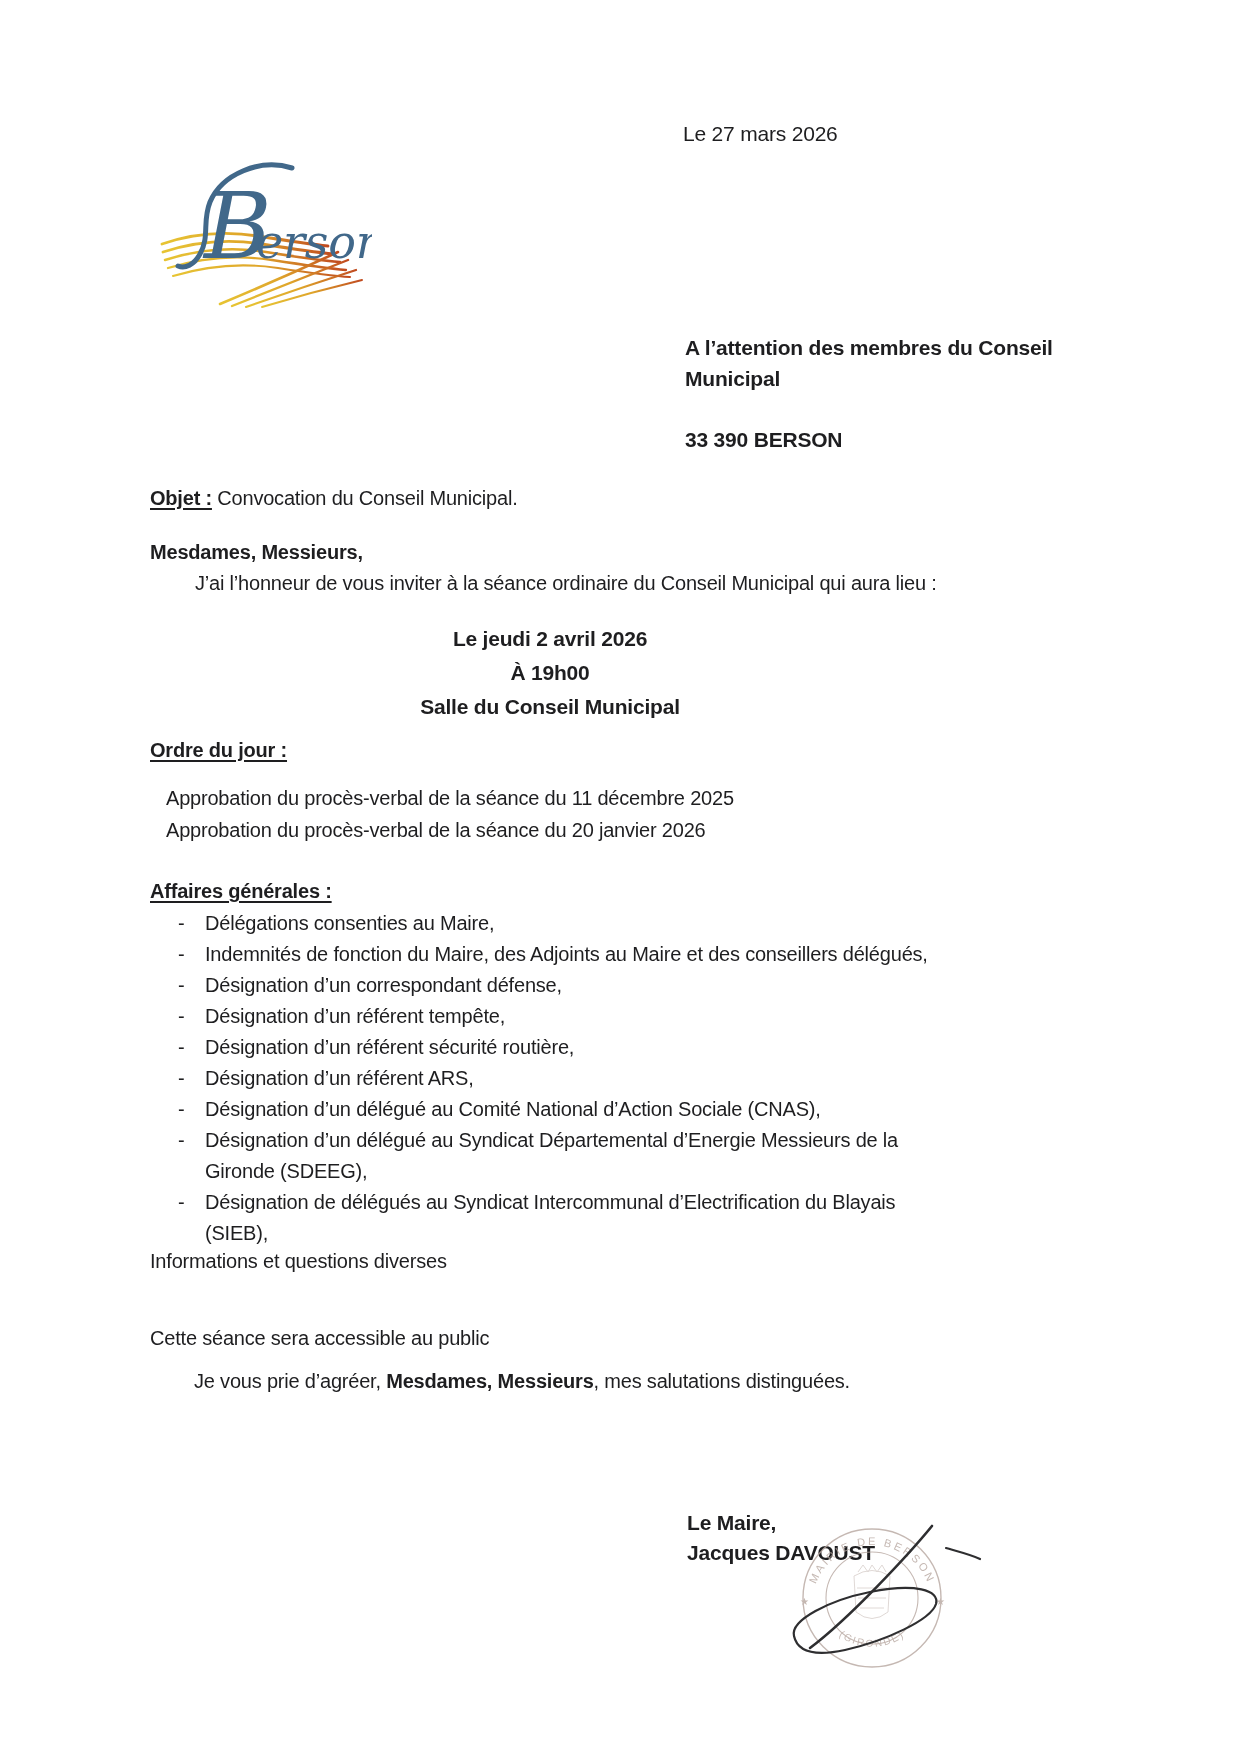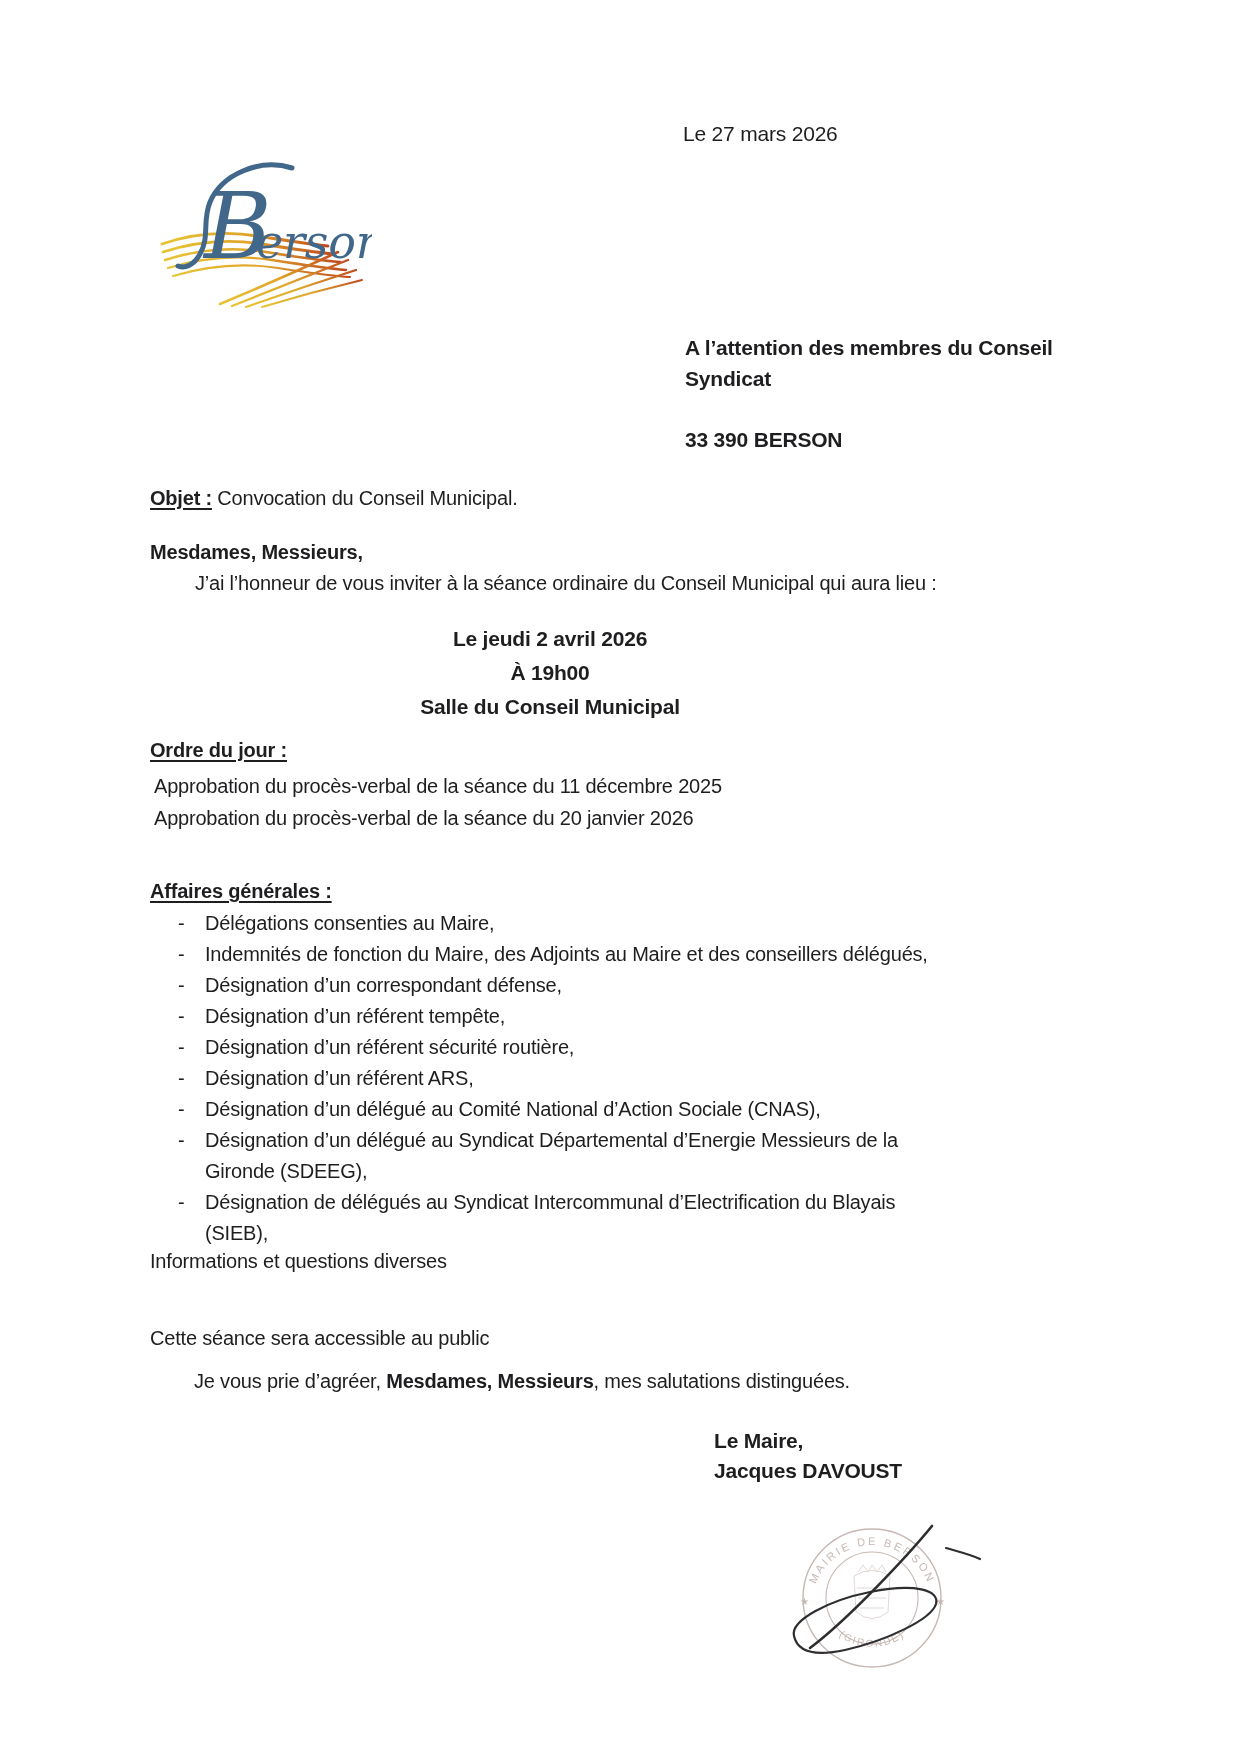--- a/index.html
+++ b/index.html
@@ -17,30 +17,30 @@
   .u{text-decoration:underline;text-underline-offset:3px;text-decoration-thickness:1.5px;}
   .date-line{left:683px;top:122px;font-size:21px;}
   .logo{left:160px;top:156px;width:212px;height:152px;}
   .recipient{left:685px;top:332px;font-size:21px;font-weight:bold;line-height:31px;width:420px;}
   .postal{left:685px;top:428px;font-size:21px;font-weight:bold;}
   .subject{left:150px;top:487px;font-size:20px;}
   .salutation{left:150px;top:541px;font-size:20px;font-weight:bold;}
   .intro{left:150px;top:572px;font-size:20px;width:900px;margin-left:45px;}
   .meeting{left:0;right:0;top:622px;text-align:center;font-size:21px;font-weight:bold;line-height:34px;}
   .agenda-h{left:150px;top:739px;font-size:20px;}
-  .agenda-list{left:150px;top:766px;margin:4px;padding:0;list-style:none;font-size:20px;}
+  .agenda-list{left:150px;top:766px;margin:16px;padding:0;list-style:none;font-size:20px;}
   .agenda-list li{line-height:32px;}
   .affaires-h{left:150px;top:880px;font-size:20px;}
   .affaires-list{left:150px;top:908px;margin:0;padding:0;list-style:none;font-size:20px;width:810px;}
   .affaires-list li{position:relative;padding-left:55px;line-height:31px;margin:0;}
   .affaires-list li::before{content:"-";position:absolute;left:28px;}
   .info-line{left:150px;top:1250px;font-size:20px;}
   .public-line{left:150px;top:1327px;font-size:20px;}
   .closing{left:150px;top:1370px;font-size:20px;margin-left:44px;}
-  .signer{left:687px;top:1426px;font-size:21px;font-weight:bold;line-height:30px;margin-left:27px;}
+  .signer{left:687px;top:1508px;font-size:21px;font-weight:bold;line-height:30px;}
   .stamp-wrap{left:770px;top:1508px;width:230px;height:172px;}
 </style>
 </head>
 <body>
 
 <div class="page">
 
   <div class="abs date-line">Le 27 mars 2026</div>
 
   <svg class="abs logo" viewBox="0 0 212 152">
@@ -69,21 +69,21 @@
 
     <g>
       <path d="M132,12 C100,2 62,18 50,46 C42,66 50,80 40,98 C34,109 25,113 18,110" fill="none" stroke="#41688a" stroke-width="5" stroke-linecap="round"></path>
       <text x="44" y="102" font-size="92" fill="#41688a" font-family="DejaVu Serif, serif" font-style="italic">B</text>
       <text x="96" y="102" font-size="46" fill="#41688a" font-family="DejaVu Serif, serif" font-style="italic">erson</text>
     </g>
   </svg>
 
   <div class="abs recipient">
     <span>A l’attention des membres du Conseil</span><br>
-    <span>Syndicat</span>
+    <span>Municipal</span>
   </div>
 
   <div class="abs postal">33 390 BERSON</div>
 
   <div class="abs subject">
     <span class="b u">Objet :</span><span> Convocation du Conseil Municipal.</span>
   </div>
 
   <div class="abs salutation">Mesdames, Messieurs,</div>
 

